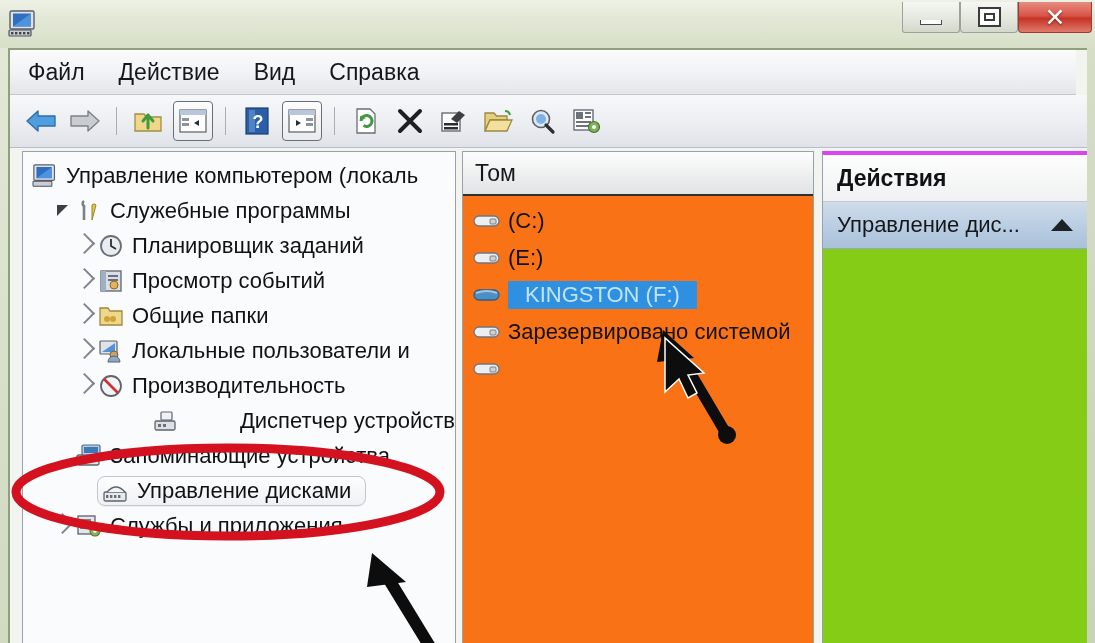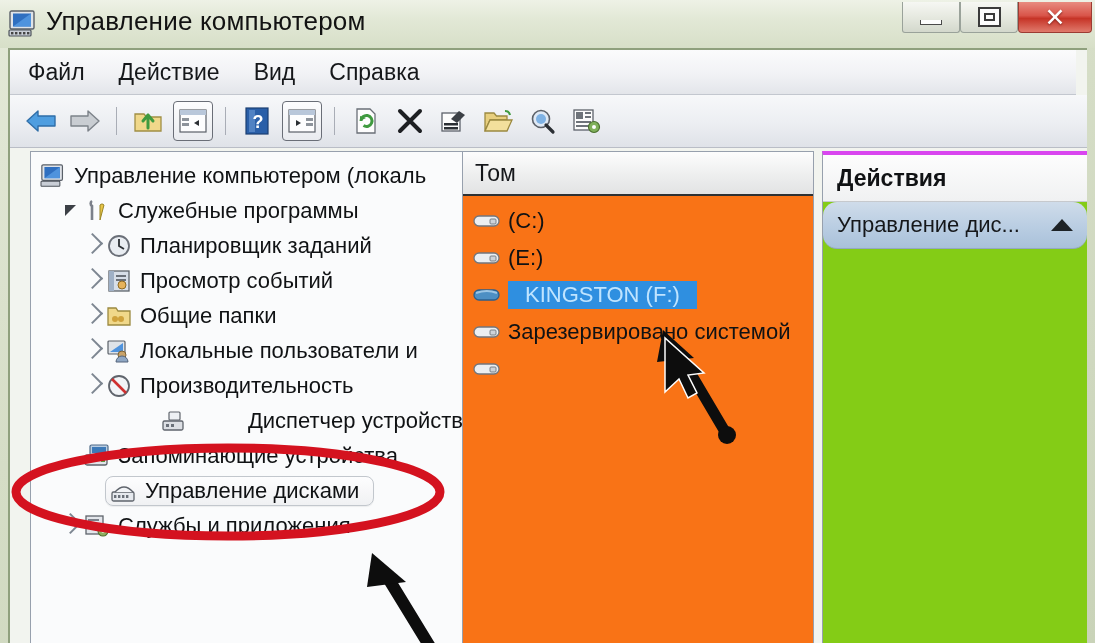--- a/index.html
+++ b/index.html
@@ -37,21 +37,21 @@
   .menu-items span{font-size:23px;color:#15171a;}
 
   .toolbar{position:absolute;left:0;top:45px;right:0;height:52px;
     background:linear-gradient(180deg,#f7f8fa 0%,#eceef2 55%,#dfe2e8 100%);border-bottom:1px solid #b9bdc6;}
   .tb{display:flex;align-items:center;height:52px;padding-left:12px;gap:6px;}
   .tb .ti{width:38px;height:38px;display:flex;align-items:center;justify-content:center;}
   .tb .sep{width:1px;height:28px;background:#a9adb6;margin:0 6px;}
   .tb .framed{border:1px solid #6a6e77;border-radius:4px;background:linear-gradient(180deg,#fdfdfe,#e9ebef);}
 
   
-  .pane-tree{position:absolute;left:20px;top:101px;width:434px;bottom:0;
+  .pane-tree{position:absolute;left:12px;top:101px;width:434px;bottom:0;
      background:#fafbfc;border:1px solid #97a0ad;border-bottom:none;box-sizing:border-box;overflow:hidden;}
   .pane-mid{position:absolute;left:452px;top:101px;width:352px;bottom:0;
      background:#f97316;border:1px solid #97a0ad;border-bottom:none;box-sizing:border-box;overflow:hidden;}
   .pane-act{position:absolute;left:812px;top:101px;right:0;bottom:0;
      background:#84cc16;border-left:1px solid #97a0ad;border-top:4px solid #d946ef;box-sizing:border-box;overflow:hidden;}
 
   
   .trow{display:flex;align-items:center;height:35px;padding-left:6px;white-space:nowrap;position:relative;}
   .trow .lbl{font-size:22px;color:#101214;}
   .tw{display:inline-block;width:26px;text-align:center;flex:none;}
@@ -70,21 +70,21 @@
   .vrow{display:flex;align-items:center;height:37px;padding-left:10px;white-space:nowrap;}
   .vrow .vlbl{font-size:22px;color:#101214;}
   .vrow.sel .vlbl{background:#2f8fe0;color:#bfe4ff;padding:1px 17px;}
 
   
   .act-hdr{height:46px;display:flex;align-items:center;padding-left:14px;
      background:linear-gradient(180deg,#fdfdfd,#f0f1f2);border-bottom:1px solid #c6c9cd;}
   .act-hdr span{font-size:23px;font-weight:bold;color:#101214;}
   .act-band{height:46px;display:flex;align-items:center;padding:0 14px;
      background:linear-gradient(180deg,#cfdcea 0%,#b9cde2 55%,#a9c1da 100%);
-     border-bottom:1px solid #93a9c0;border-radius:14px;}
+     border-bottom:1px solid #93a9c0;}
   .act-band span{font-size:22px;color:#15171a;}
   .act-band .chev{margin-left:auto;width:0;height:0;border-left:11px solid transparent;
      border-right:11px solid transparent;border-bottom:12px solid #1d2226;}
   .act-sub{height:46px;display:flex;align-items:center;padding:0 14px 0 60px;}
   .act-sub span{font-size:22px;color:#101214;}
   .act-sub .arr{margin-left:auto;width:0;height:0;border-top:10px solid transparent;
      border-bottom:10px solid transparent;border-left:13px solid #1d2226;}
 
   .overlay{position:absolute;inset:0;pointer-events:none;}
 </style>
@@ -101,21 +101,20 @@
         <rect x="5" y="3.5" width="18" height="13" fill="#2f6fc0"></rect>
         <polygon points="5,16.5 23,3.5 23,16.5" fill="#4f93dd"></polygon>
         <rect x="1" y="20" width="22" height="6" rx="1" fill="#c9ced6" stroke="#4d535b" stroke-width="1.2"></rect>
         <rect x="3" y="22" width="2.4" height="2.4" fill="#444"></rect>
           <rect x="7" y="22" width="2.4" height="2.4" fill="#444"></rect>
         <rect x="11" y="22" width="2.4" height="2.4" fill="#444"></rect>
           <rect x="15" y="22" width="2.4" height="2.4" fill="#444"></rect>
         <rect x="19" y="22" width="2.4" height="2.4" fill="#444"></rect>
       </svg>
     </div>
-    <div class="win-title">Управление компьютером</div>
 
     <div class="wbtns">
       <div class="wb min">
           <div class="gl-min"></div>
         </div>
       <div class="wb">
           <div class="gl-max"></div>
         </div>
       <div class="wb close">
           <div class="gl-close">✕</div>

